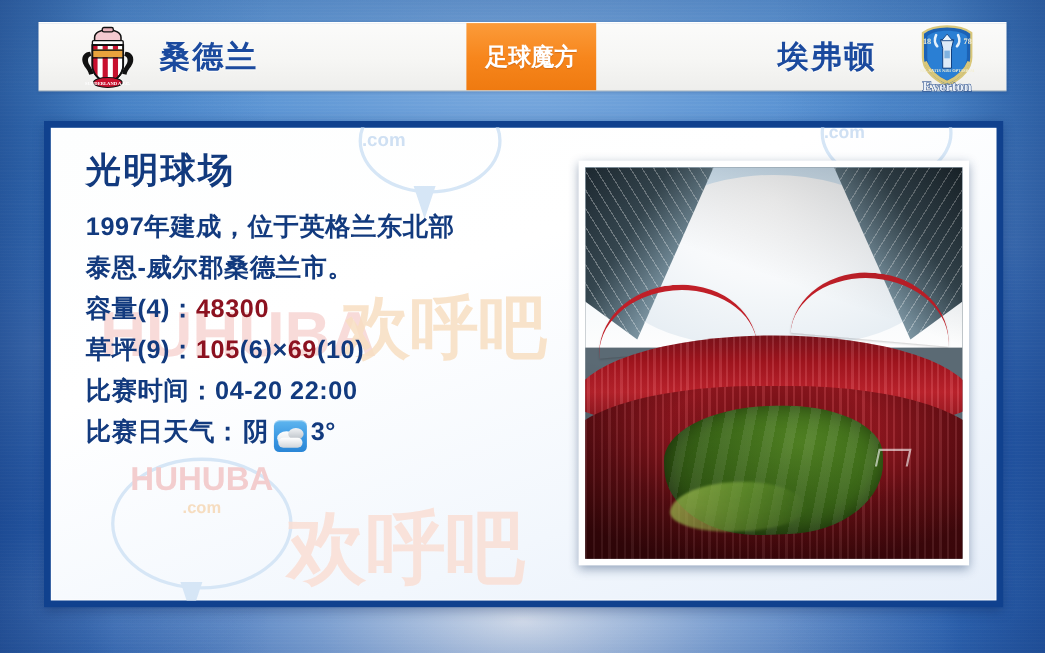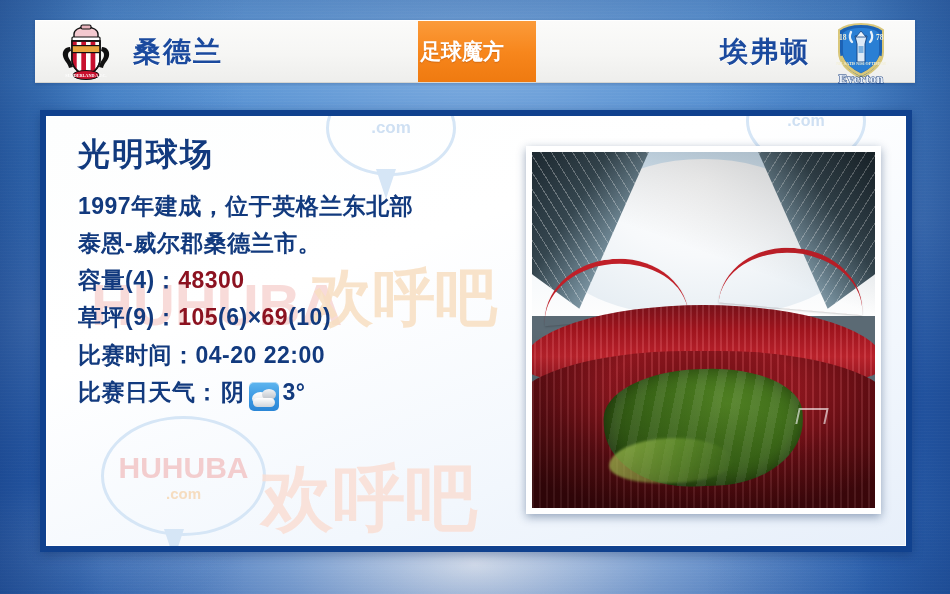--- a/index.html
+++ b/index.html
@@ -49,31 +49,31 @@
   
   .header{
     position:absolute; left:35px; top:20px; width:880px; height:63px;
     background:linear-gradient(180deg,#fbfbfa 0%,#f6f6f4 55%,#eeeeec 100%);
     border-top:1px solid #ffffff;
     border-bottom:1px solid #d6d6d2;
     display:flex; align-items:center;
     box-shadow:0 1px 3px rgba(10,40,90,0.25);
   }
   .hteam{ display:flex; align-items:center; flex:1; height:100%; }
-  .hteam.home{ justify-content:flex-start; padding-left:22px; gap:18px; }
-  .hteam.away{ justify-content:flex-end; padding-right:18px; gap:15px; }
+  .hteam.home{ justify-content:flex-start; padding-left:34px; gap:18px; }
+  .hteam.away{ justify-content:flex-end; padding-right:18px; gap:28px; }
   .team-name{
     font-size:28px; font-weight:bold; color:#1b4a9e;
     letter-spacing:2px; line-height:1;
     text-shadow:0 1px 0 rgba(255,255,255,0.85);
   }
   .center-logo{
     width:118px; height:100%;
     background:linear-gradient(180deg,#fb9b3a 0%,#f7861c 52%,#ef7a10 100%);
-    display:flex; align-items:center; 
+    display:flex; align-items:center; justify-content:center;
     flex:0 0 118px;
   }
   .center-logo .cl-txt{
     color:#ffffff; font-size:22px; font-weight:bold; letter-spacing:0px;
     font-family:"DejaVu Sans","Liberation Sans",sans-serif;
     text-shadow:0 1px 1px rgba(150,60,0,0.35);
     transform:scaleX(0.95);
   }
 
   
@@ -87,21 +87,21 @@
     border:6px solid #10418e;
     background:linear-gradient(160deg,#fdfefe 0%,#ffffff 35%,#f2f7fd 72%,#e7effa 100%);
     box-shadow:0 3px 10px rgba(8,35,85,0.35), inset 0 0 0 1px rgba(255,255,255,0.9);
     overflow:hidden;
   }
 
   
   .wm{ position:absolute; pointer-events:none; user-select:none; }
   .wm-bubble{
     border:3px solid #d6e6f6; border-radius:50%;
-    display:flex; align-items:center; justify-content:center;
+    display:flex; align-items:center; 
     color:#cfe0f3; font-weight:bold;
   }
   .wm-bubble:after{
     content:""; position:absolute; bottom:-26px; left:38%;
     width:0;height:0; border-left:10px solid transparent;
     border-right:10px solid transparent; border-top:30px solid #d6e6f6;
   }
   .wm-bubble span{ position:relative; z-index:2; background:transparent; }
   .wm-word{ font-weight:bold; white-space:nowrap; }
 

